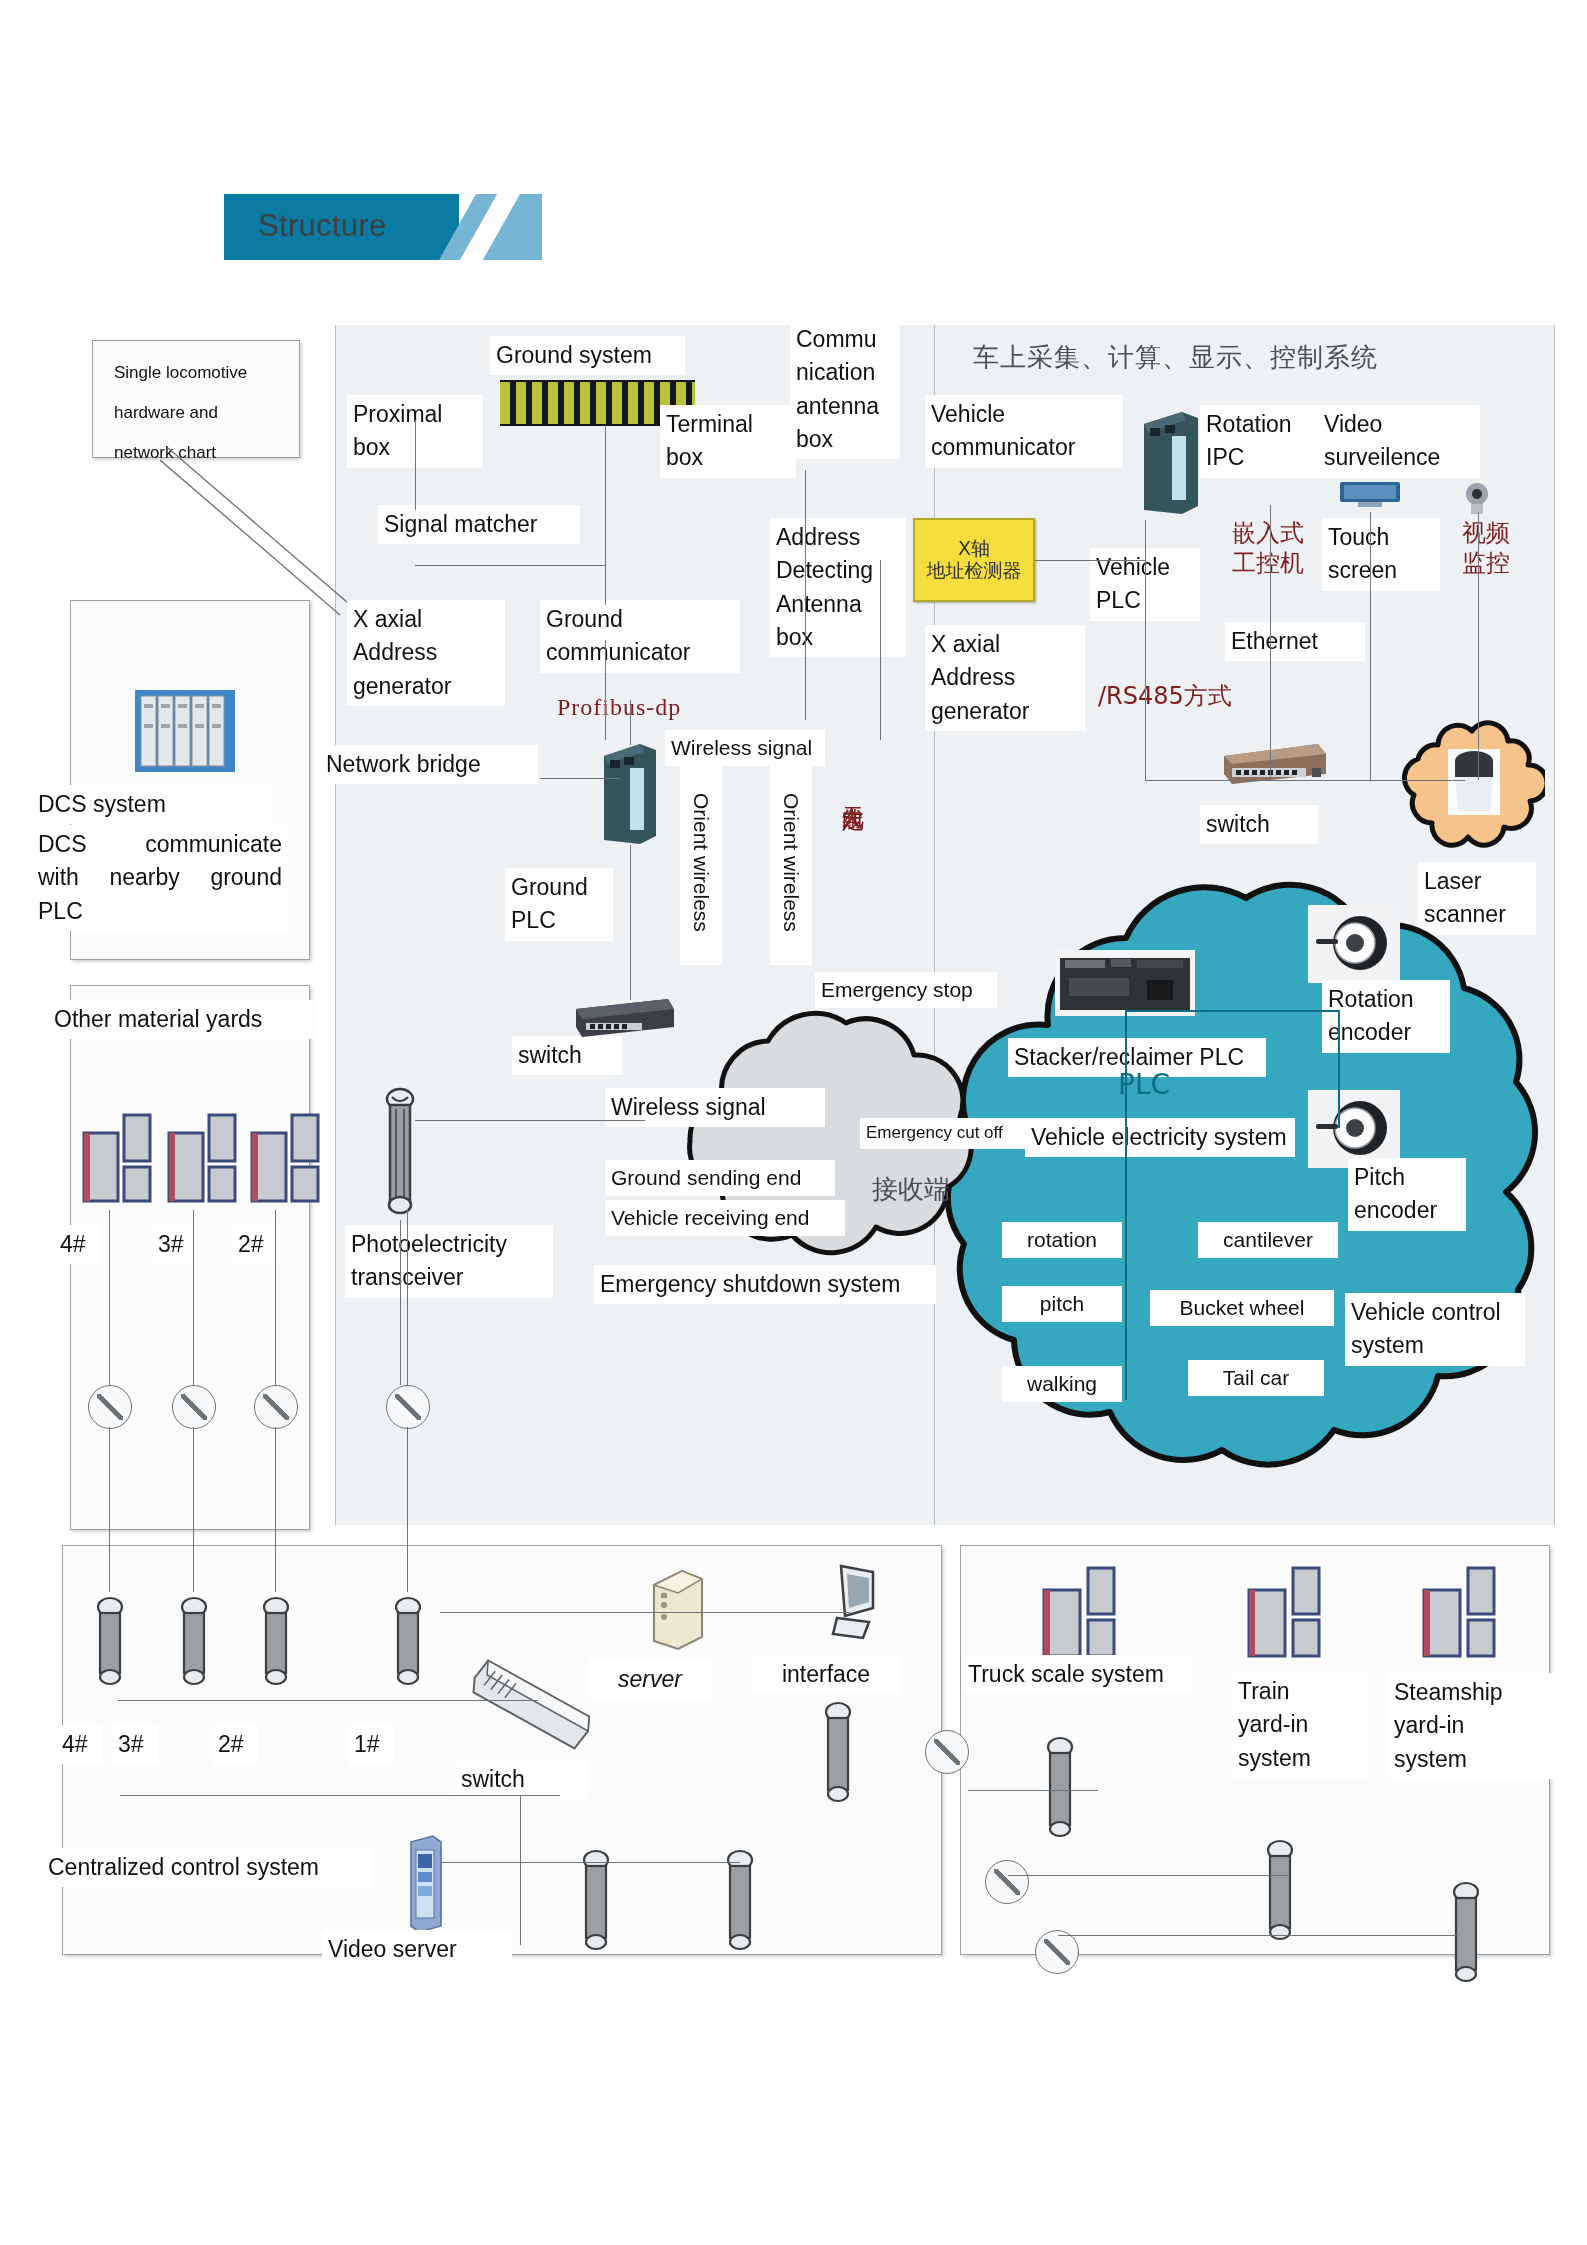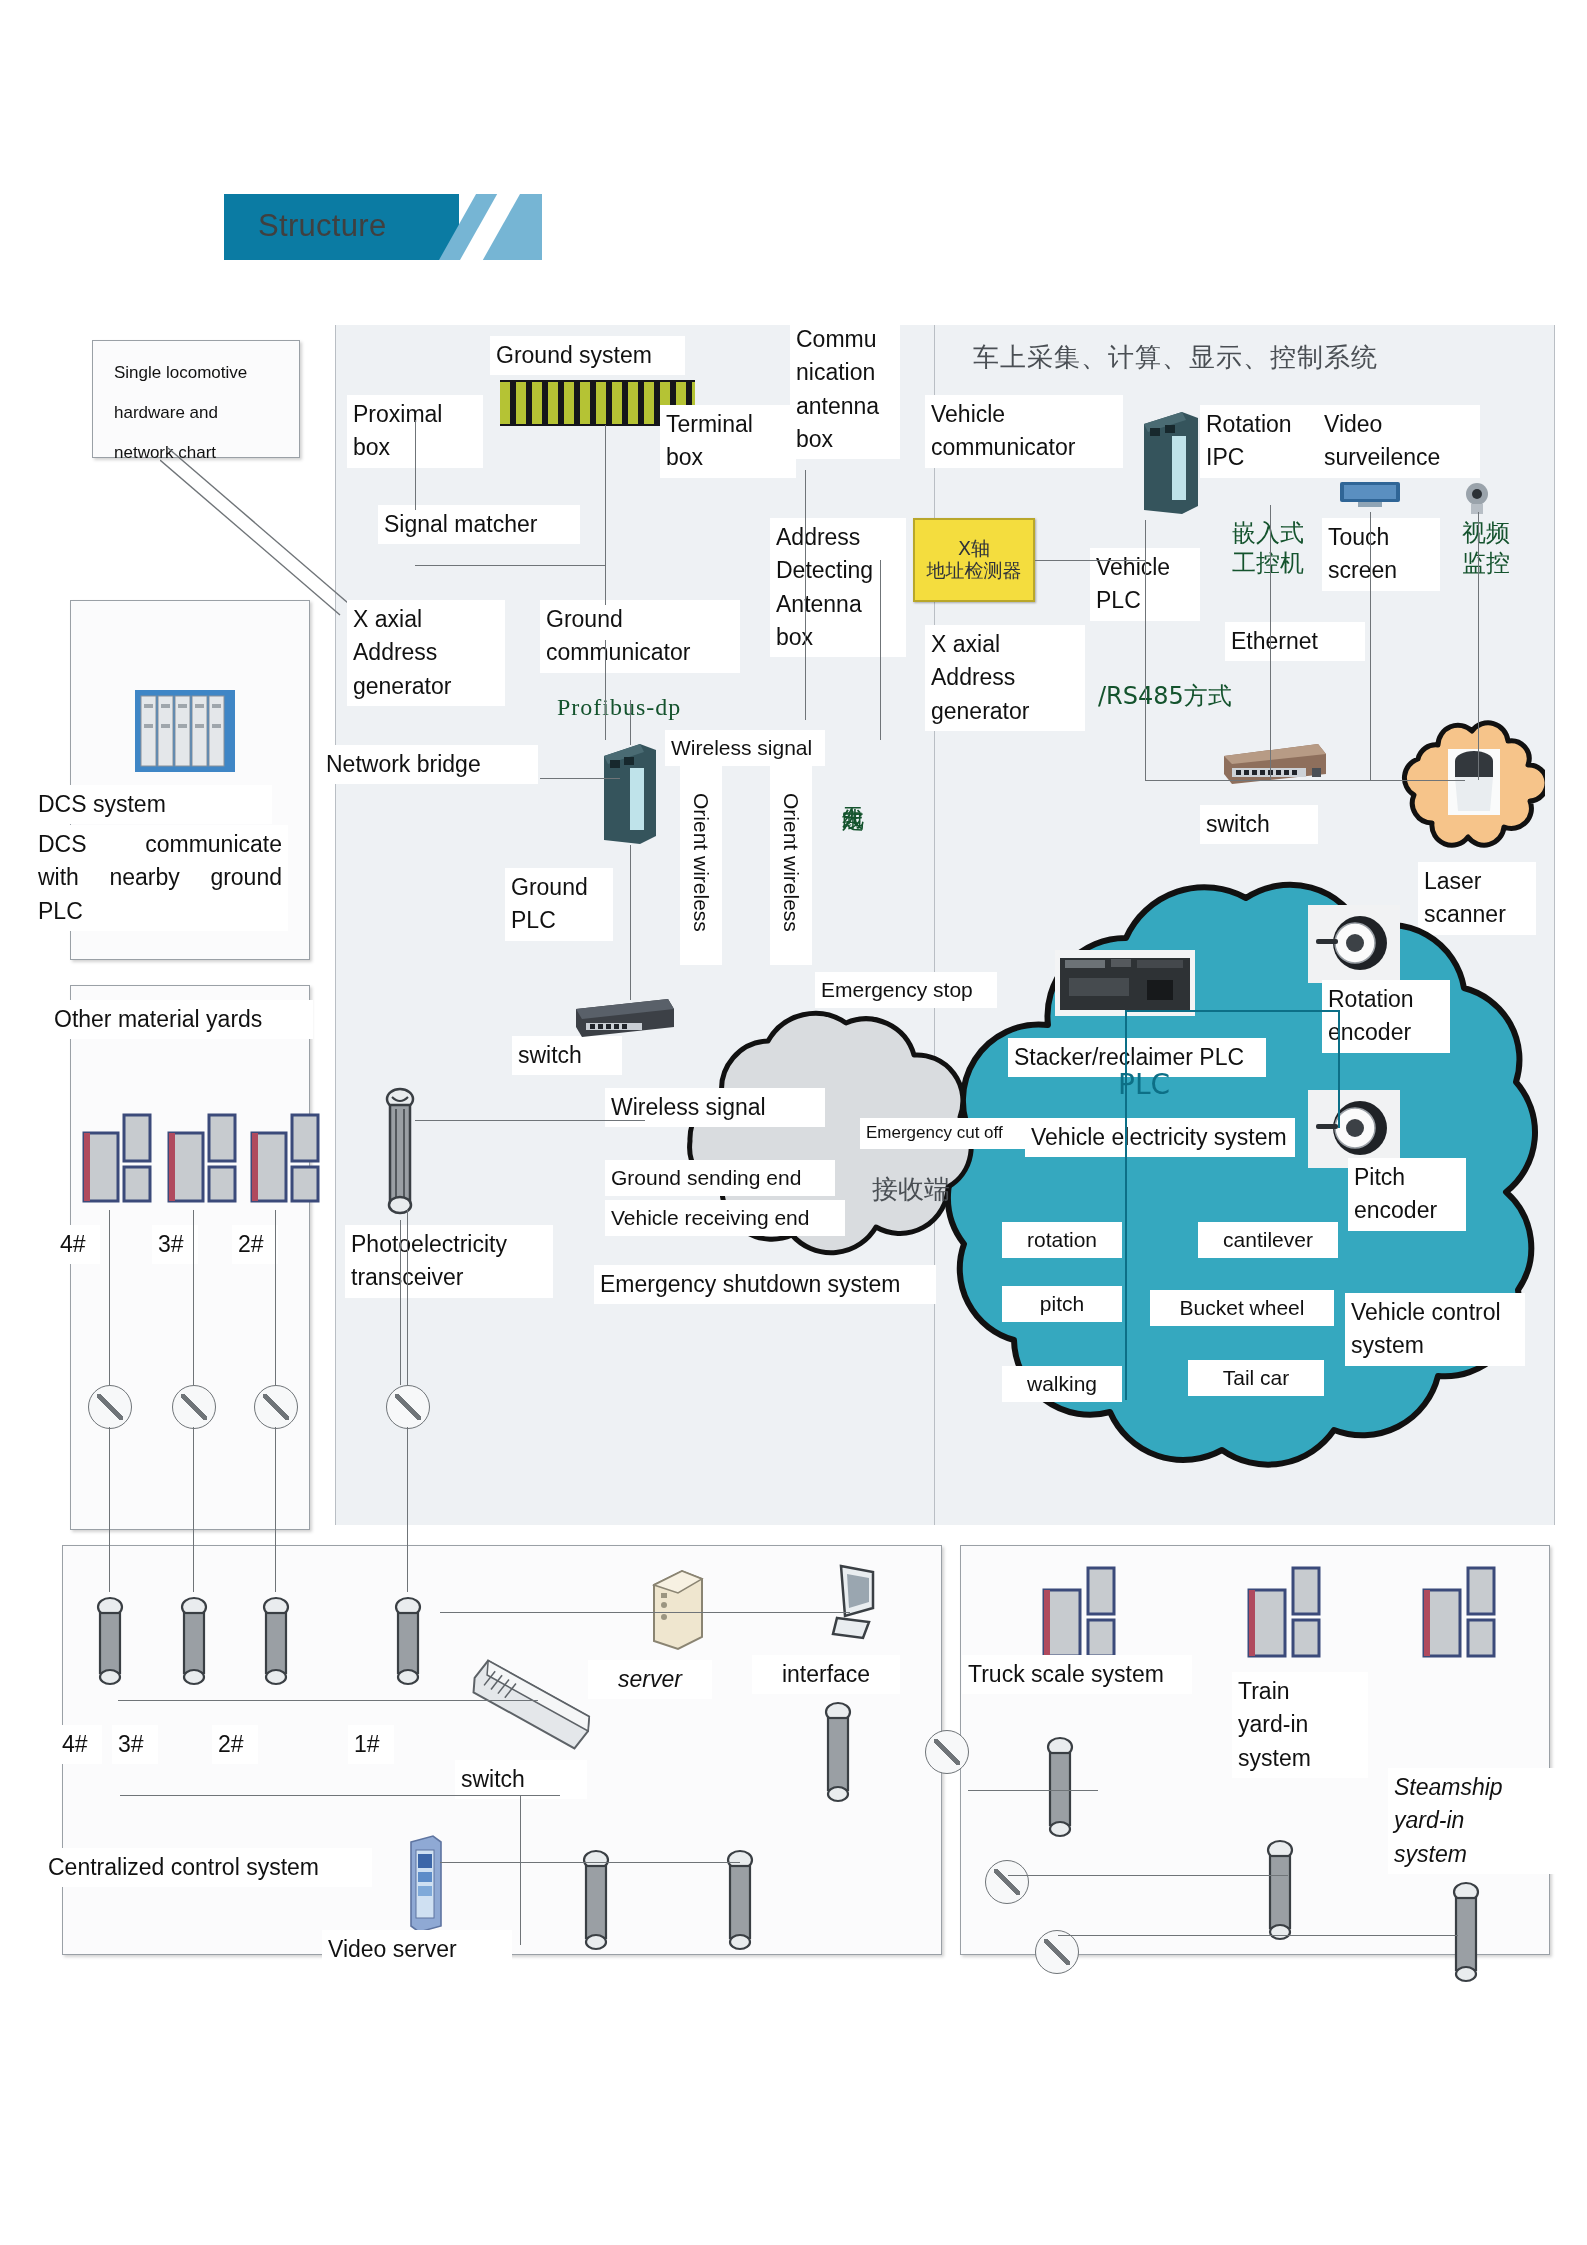--- a/index.html
+++ b/index.html
@@ -36,21 +36,21 @@
   .cloud{position:absolute;}
   .cloud svg{display:block;}
 
   
   .plc-icon{position:absolute;}
   .switch-icon{position:absolute;}
   .pole{position:absolute;}
   .cam{position:absolute;}
 
   
-  .cn{position:absolute;color:#14532d;font-family:"DejaVu Sans",sans-serif;}
+  .cn{position:absolute;color:#7f1d1d;font-family:"DejaVu Sans",sans-serif;}
   .cn-dark{color:#4a4f54;}
   .cn-teal{color:#0d6f86;}
 
   .barcode{position:absolute;background:
       repeating-linear-gradient(90deg,#b5c334 0 10px,#15161a 10px 16px);
       border-top:2px solid #15161a;border-bottom:2px solid #15161a;}
 
   .yellowbox{position:absolute;background:#f4dd3e;border:2px solid #b9a72a;
       box-shadow:1px 1px 2px rgba(0,0,0,.3);box-sizing:border-box;
       display:flex;flex-direction:column;align-items:center;justify-content:center;
@@ -545,21 +545,21 @@
     <rect x="4" y="30" width="6" height="66" fill="#b04a5e"></rect>
     <rect x="48" y="8" width="26" height="46" fill="#c7cbcf" stroke="#3b4a7a" stroke-width="3"></rect>
     <rect x="48" y="60" width="26" height="36" fill="#c7cbcf" stroke="#3b4a7a" stroke-width="3"></rect>
   </svg>
 </div>
 
 <div class="lbl big" style="left:962px;top:1655px;width:230px;">Truck scale system</div>
 <div class="lbl big" style="left:1232px;top:1672px;width:136px;">Train
 yard-in
 system</div>
-<div class="lbl big" style="left:1388px;top:1768px;width:168px;font-style:italic;">Steamship
+<div class="lbl big" style="left:1388px;top:1673px;width:168px;">Steamship
 yard-in
 system</div>
 
 <div class="pole" style="left:1042px;top:1735px;">
   <svg width="36" height="110" viewBox="0 0 36 110">
     <ellipse cx="18" cy="12" rx="12" ry="9" fill="#e9ecee" stroke="#3a3f44" stroke-width="2.2"></ellipse>
     <rect x="8" y="18" width="20" height="72" fill="#9a9fa4" stroke="#3a3f44" stroke-width="2.2"></rect>
     <ellipse cx="18" cy="94" rx="10" ry="7" fill="#e9ecee" stroke="#3a3f44" stroke-width="2.2"></ellipse>
   </svg>
 </div>

